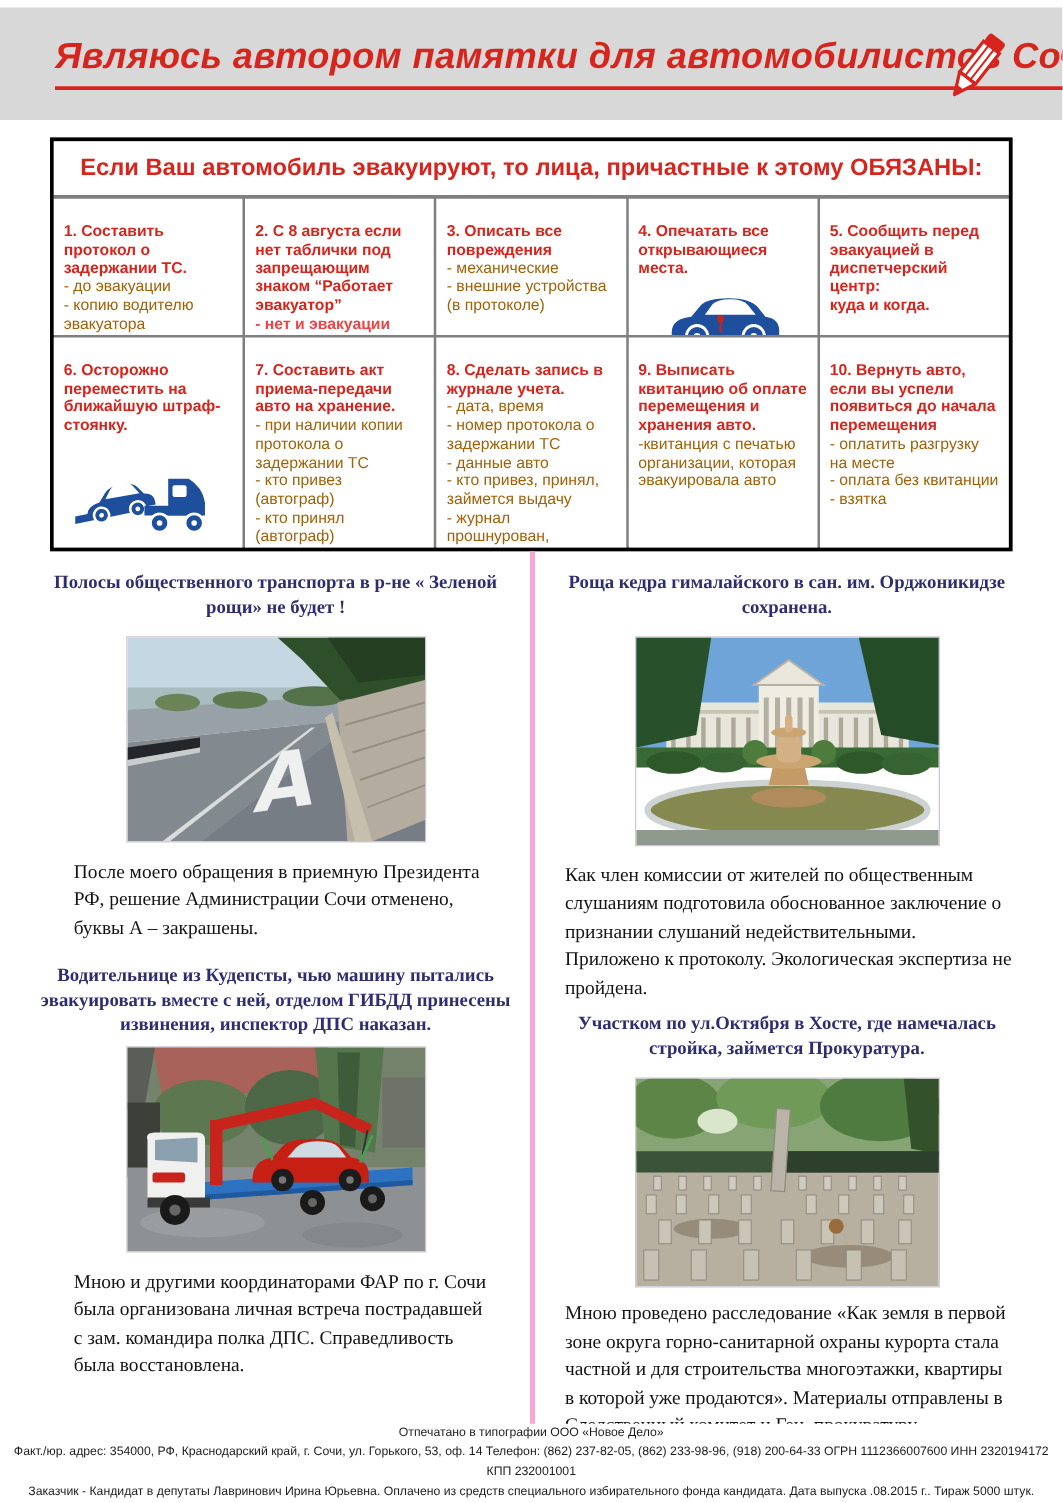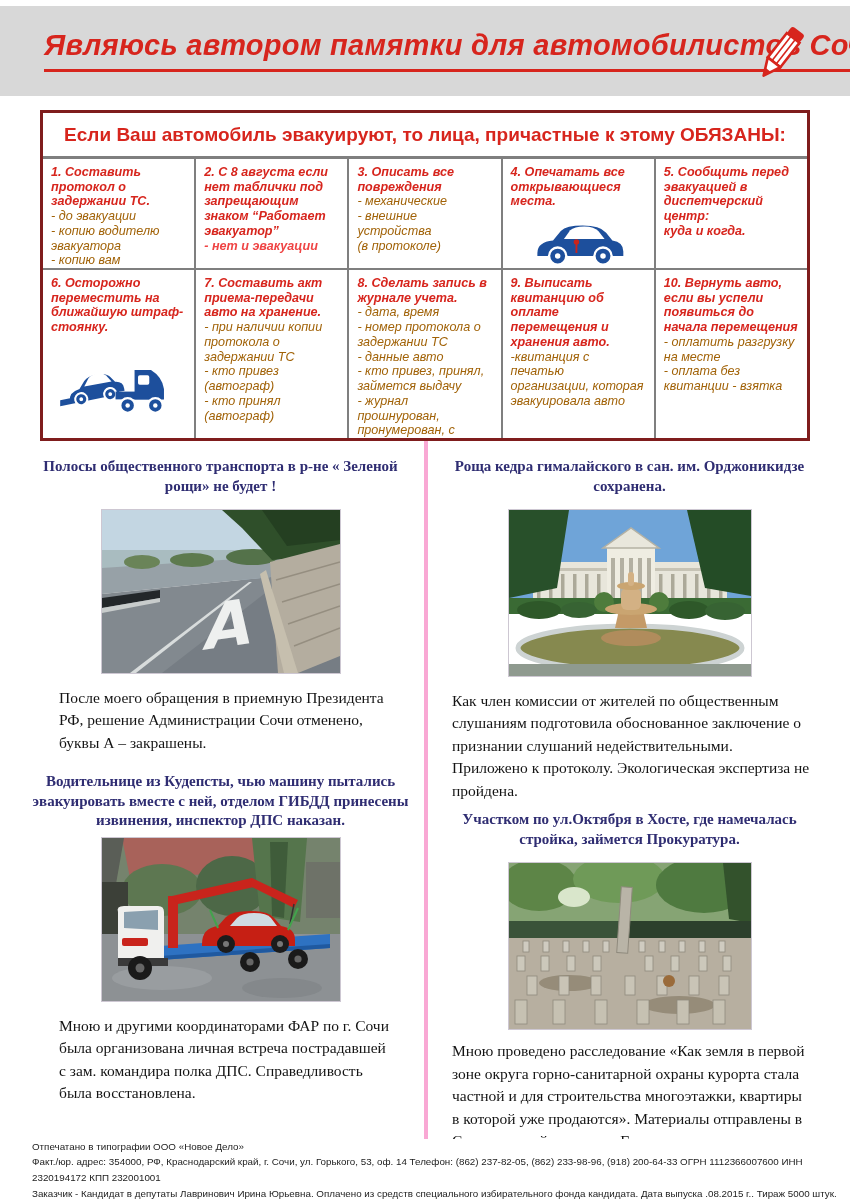--- a/index.html
+++ b/index.html
@@ -10,26 +10,26 @@
   .page{position:relative;width:850px;height:1202px;background:#fff;}
 
   
   .band{margin-top:6px;height:90px;background:#d8d8d8;display:flex;align-items:center;
         padding-left:44px;box-sizing:border-box;position:relative;}
   .band-title{color:#d7251d;font-style:italic;font-weight:700;font-size:29px;line-height:1;
         padding-bottom:9px;border-bottom:3px solid #d7251d;letter-spacing:.3px;white-space:nowrap;}
   .pencil-svg{position:absolute;right:38px;top:14px;}
 
   
-  .memo-box{width:764px;margin:14px auto 0;border:3px solid #7f1d1d;background:#7f7f7f;}
+  .memo-box{width:764px;margin:14px auto 0;border:3px solid #000000;background:#7f7f7f;}
   .memo-title{background:#fff;color:#d7251d;font-weight:700;font-size:19px;text-align:center;
         padding:11px 8px 10px;}
   .memo-grid{display:grid;grid-template-columns:repeat(5,1fr);grid-template-rows:109px 168px;
         gap:2px;border-top:3px solid #7f7f7f;}
-  .cell{background:#fff;padding:6px 8px;overflow:hidden;font-style:italic;}
+  .cell{background:#fff;padding:19px 8px;overflow:hidden;}
   .cell-title{color:#d7251d;font-weight:700;font-size:12.6px;line-height:1.17;white-space:pre-line;}
   .cell-note{color:#ef4444;font-weight:700;font-size:12.6px;line-height:1.17;}
   .cell-line{color:#a16207;font-size:12.6px;line-height:1.17;}
   .cell-icon{display:block;margin:8px auto 0;}
 
   
   .news{width:816px;margin:0 auto;display:grid;grid-template-columns:407px 407px;}
   .col{min-width:0;}
   .col-right{border-left:4px solid #f9a8d4;}
   .headline{font-family:"Liberation Serif",serif;font-weight:700;font-size:15px;color:#2f2d72;
@@ -38,22 +38,22 @@
   .caption{font-family:"Liberation Serif",serif;font-size:15.5px;line-height:1.45;color:#141414;
         margin:13px 16px 0;}
   .col-left .caption{padding:0 12px 0 26px;}
   .col-right .caption{padding:0 4px 0 8px;}
   .col-left .headline.second{margin-top:18px;}
   .col-left .photo.second{margin-top:6px;}
   .col-right .headline.second{margin-top:8px;}
   .col-right .caption.second{margin-top:10px;}
 
   
-  .footer{position:absolute;left:0;right:0;bottom:6px;background:#fff;text-align:left;
-        font-size:9.8px;line-height:1.62;color:#1c1c1c;padding-left:32px;}
+  .footer{position:absolute;left:0;right:0;bottom:6px;background:#fff;text-align:center;
+        font-size:9.8px;line-height:1.62;color:#1c1c1c;}
 </style>
 </head>
 <body>
 
 <div class="page">
 
   <div class="band">
     <div class="band-title">Являюсь автором памятки для автомобилистов Сочи</div>
     <svg class="pencil-svg" width="66" height="72" viewBox="0 0 66 72">
       <g transform="rotate(38 33 36)">

